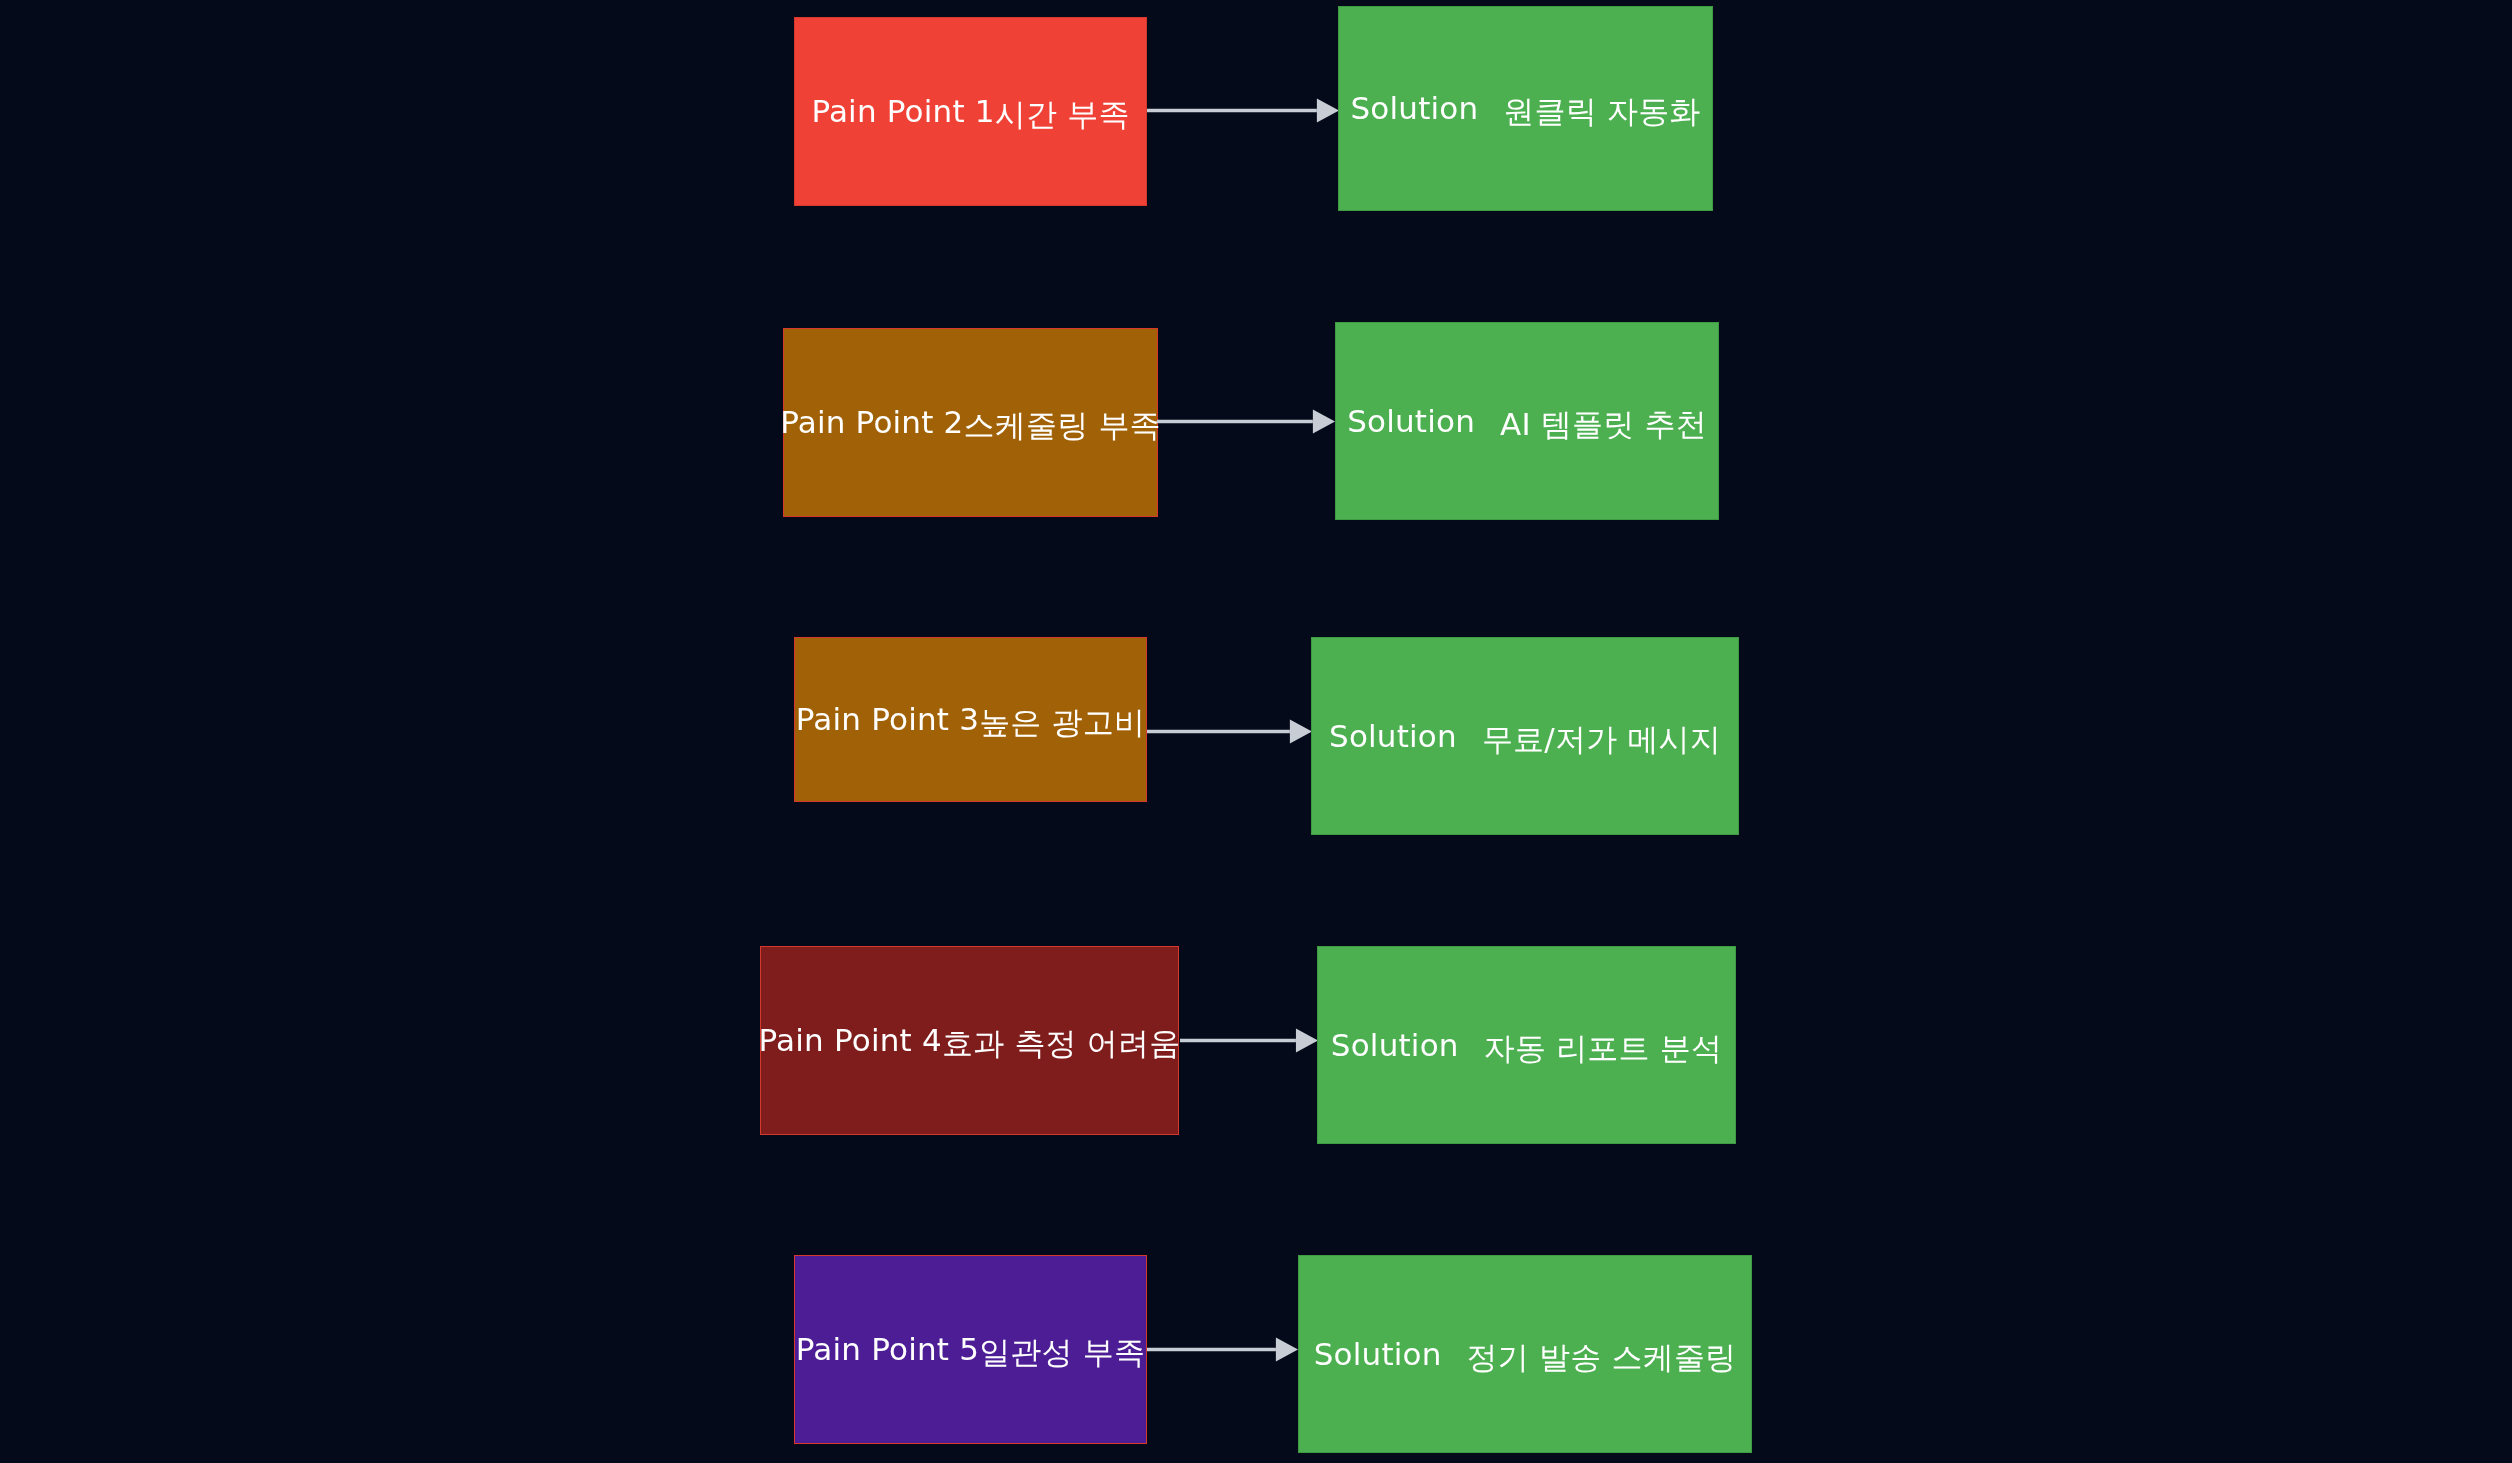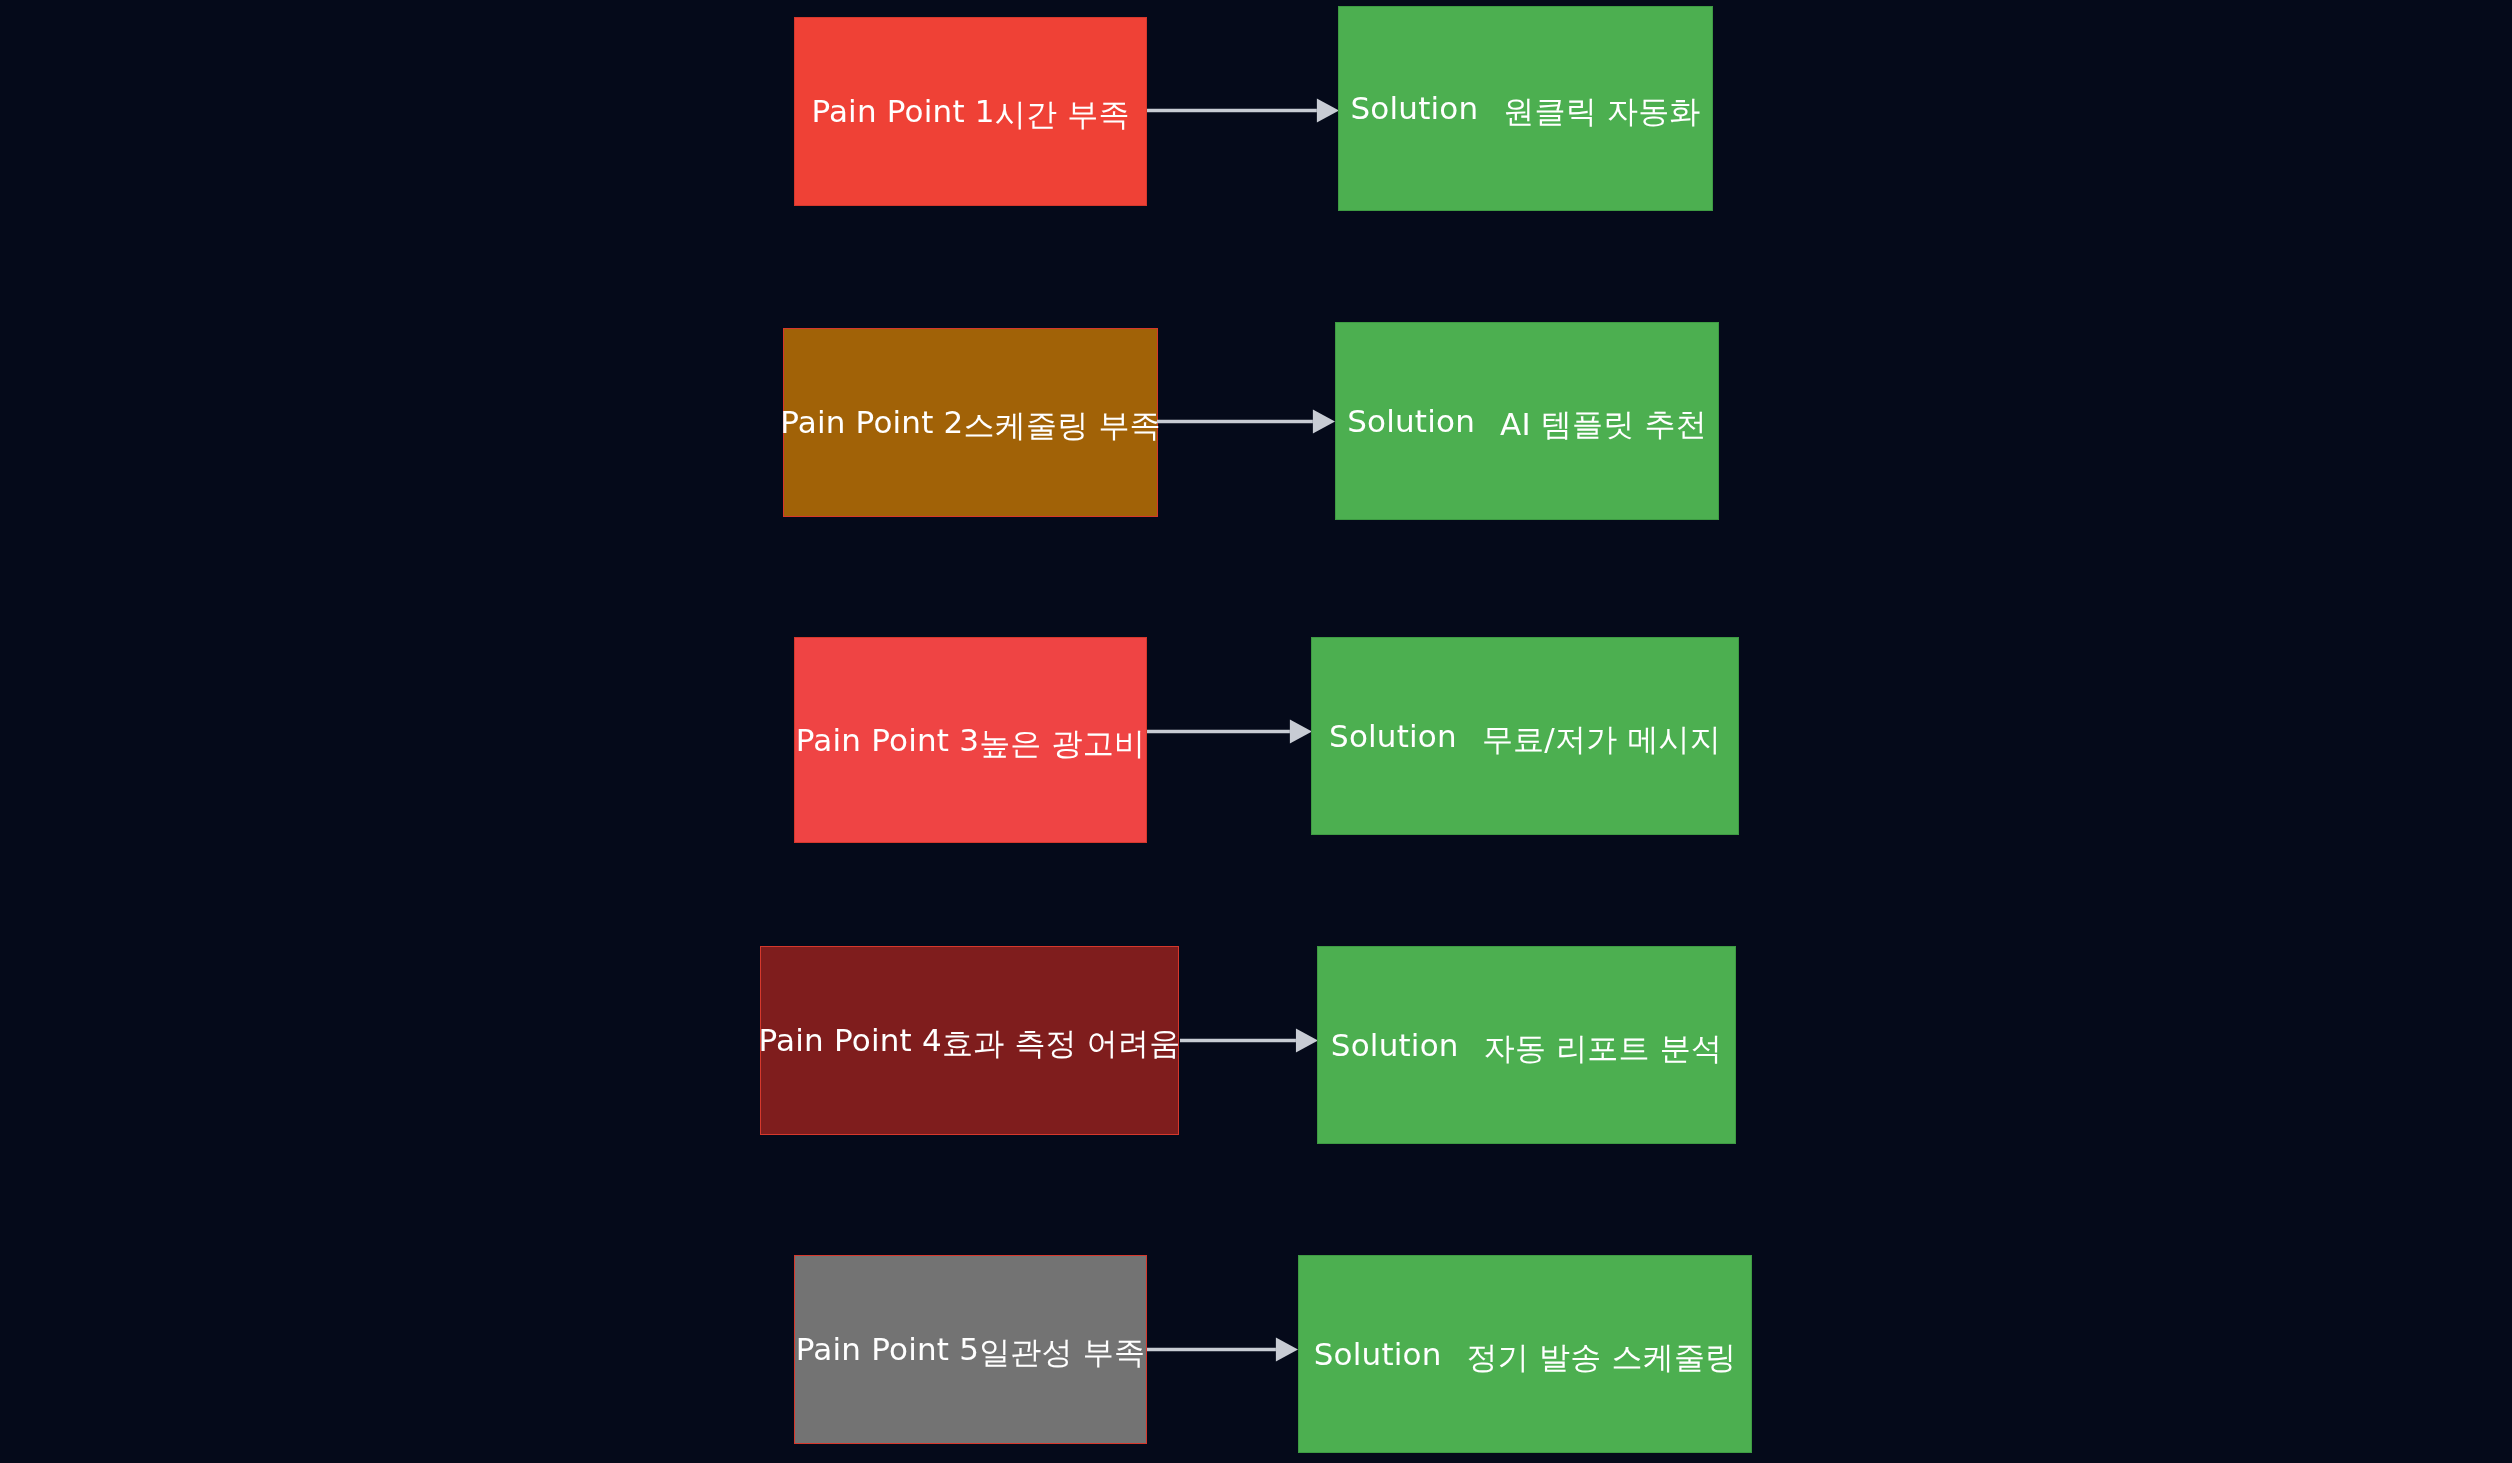--- a/index.html
+++ b/index.html
@@ -104,21 +104,21 @@
           <line x1="0" y1="20" x2="169" y2="20" stroke="#C8CCD4" stroke-width="4"></line>
           <polygon points="169,7 193,20 169,33" fill="#C8CCD4"></polygon>
         </svg>
       </div>
       <div class="node solution" style="left: 1335px; top: 322px; width: 384px; height: 198px; background: rgb(76, 175, 80); border-color: rgb(62, 155, 67); color: rgb(255, 255, 255);">
         <div class="line1">Solution</div>
         <div class="line2">AI 템플릿 추천</div>
       </div>
     </div>
     <div class="flow-row">
-      <div class="node pain" style="left: 794px; top: 637px; width: 353px; height: 206px; background: #ef4444; border-color: rgb(214, 56, 44); color: rgb(255, 255, 255);">
+      <div class="node pain" style="left: 794px; top: 637px; width: 353px; height: 165px; background: #a16207; border-color: rgb(214, 56, 44); color: rgb(255, 255, 255);">
         <div class="line1">Pain Point 3</div>
         <div class="line2">높은 광고비</div>
       </div>
       <div class="connector" style="left: 1147px; top: 713px; width: 165px;">
         <svg viewBox="0 0 179 40" preserveAspectRatio="none">
           <line x1="0" y1="20" x2="155" y2="20" stroke="#C8CCD4" stroke-width="4"></line>
           <polygon points="155,7 179,20 155,33" fill="#C8CCD4"></polygon>
         </svg>
       </div>
       <div class="node solution" style="left: 1311px; top: 637px; width: 428px; height: 198px; background: rgb(76, 175, 80); border-color: rgb(62, 155, 67); color: rgb(255, 255, 255);">
@@ -136,21 +136,21 @@
           <line x1="0" y1="20" x2="126" y2="20" stroke="#C8CCD4" stroke-width="4"></line>
           <polygon points="126,7 150,20 126,33" fill="#C8CCD4"></polygon>
         </svg>
       </div>
       <div class="node solution" style="left: 1317px; top: 946px; width: 419px; height: 198px; background: rgb(76, 175, 80); border-color: rgb(62, 155, 67); color: rgb(255, 255, 255);">
         <div class="line1">Solution</div>
         <div class="line2">자동 리포트 분석</div>
       </div>
     </div>
     <div class="flow-row">
-      <div class="node pain" style="left: 794px; top: 1255px; width: 353px; height: 189px; background: #737373; border-color: rgb(214, 56, 44); color: rgb(255, 255, 255);">
+      <div class="node pain" style="left: 794px; top: 1255px; width: 353px; height: 189px; background: #4c1d95; border-color: rgb(214, 56, 44); color: rgb(255, 255, 255);">
         <div class="line1">Pain Point 5</div>
         <div class="line2">일관성 부족</div>
       </div>
       <div class="connector" style="left: 1147px; top: 1331px; width: 151px;">
         <svg viewBox="0 0 164 40" preserveAspectRatio="none">
           <line x1="0" y1="20" x2="140" y2="20" stroke="#C8CCD4" stroke-width="4"></line>
           <polygon points="140,7 164,20 140,33" fill="#C8CCD4"></polygon>
         </svg>
       </div>
       <div class="node solution" style="left: 1298px; top: 1255px; width: 454px; height: 198px; background: rgb(76, 175, 80); border-color: rgb(62, 155, 67); color: rgb(255, 255, 255);">

